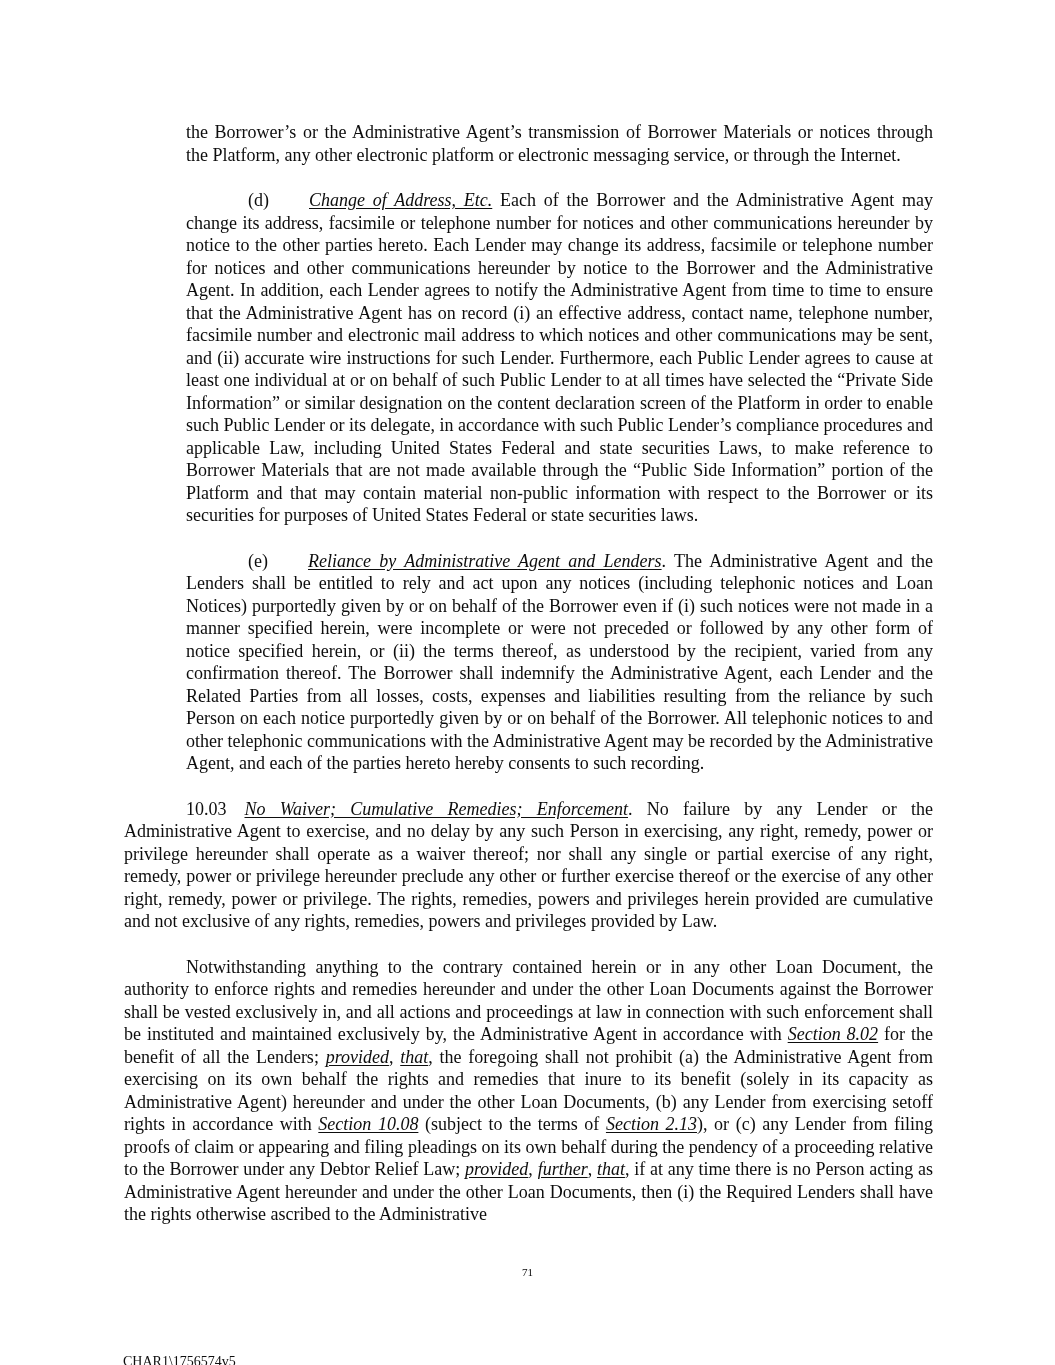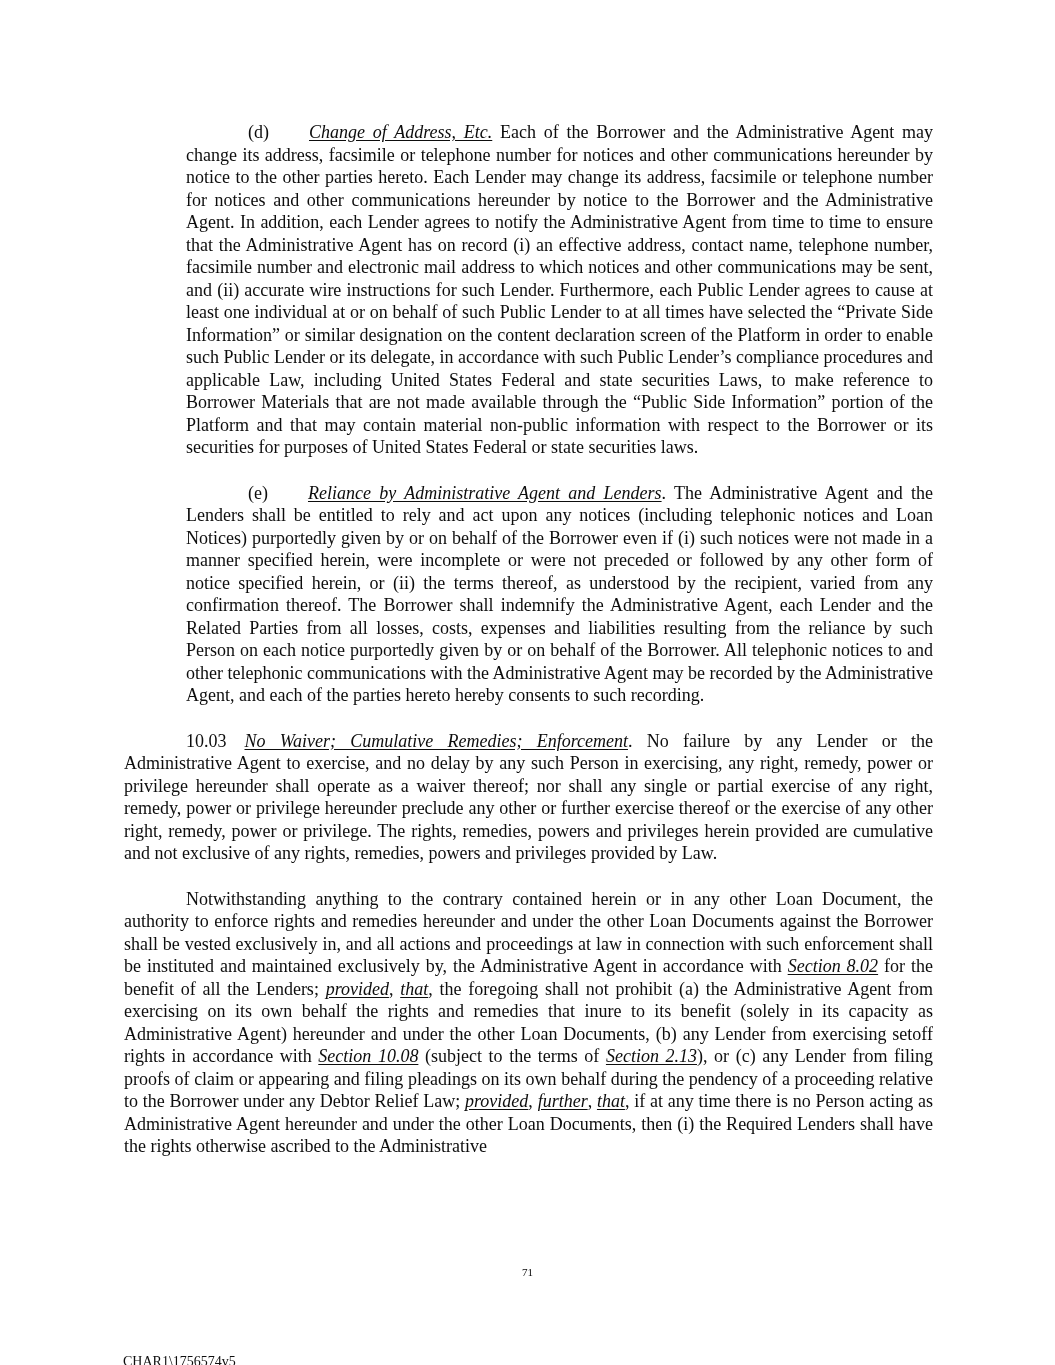--- a/index.html
+++ b/index.html
@@ -68,20 +68,21 @@
     line-height: 18px;
   }
 </style>
 </head>
 <body>
 
 <main class="page">
 
   <section class="doc-body">
 
+    <p class="p-indent"><span>the Borrower’s or the Administrative Agent’s transmission of Borrower Materials or notices through the Platform, any other electronic platform or electronic messaging service, or through the Internet.</span></p>
 
     <p class="p-indent ti"><span>(d)</span><span class="tab tab-lg"></span><span class="u">Change of Address, Etc.</span><span>  Each of the Borrower and the Administrative Agent may change its address, facsimile or telephone number for notices and other communications hereunder by notice to the other parties hereto.  Each Lender may change its address, facsimile or telephone number for notices and other communications hereunder by notice to the Borrower and the Administrative Agent.  In addition, each Lender agrees to notify the Administrative Agent from time to time to ensure that the Administrative Agent has on record (i) an effective address, contact name, telephone number, facsimile number and electronic mail address to which notices and other communications may be sent, and (ii) accurate wire instructions for such Lender.  Furthermore, each Public Lender agrees to cause at least one individual at or on behalf of such Public Lender to at all times have selected the “Private Side Information” or similar designation on the content declaration screen of the Platform in order to enable such Public Lender or its delegate, in accordance with such Public Lender’s compliance procedures and applicable Law, including United States Federal and state securities Laws, to make reference to Borrower Materials that are not made available through the “Public Side Information” portion of the Platform and that may contain material non-public information with respect to the Borrower or its securities for purposes of United States Federal or state securities laws.</span></p>
 
     <p class="p-indent ti"><span>(e)</span><span class="tab tab-lg"></span><span class="u">Reliance by Administrative Agent and Lenders</span><span>.  The Administrative Agent and the Lenders shall be entitled to rely and act upon any notices (including telephonic notices and Loan Notices) purportedly given by or on behalf of the Borrower even if (i) such notices were not made in a manner specified herein, were incomplete or were not preceded or followed by any other form of notice specified herein, or (ii) the terms thereof, as understood by the recipient, varied from any confirmation thereof.  The Borrower shall indemnify the Administrative Agent, each Lender and the Related Parties from all losses, costs, expenses and liabilities resulting from the reliance by such Person on each notice purportedly given by or on behalf of the Borrower.  All telephonic notices to and other telephonic communications with the Administrative Agent may be recorded by the Administrative Agent, and each of the parties hereto hereby consents to such recording.</span></p>
 
     <p class="ti"><span>10.03</span><span class="tab tab-sm"></span><span class="u">No Waiver; Cumulative Remedies; Enforcement</span><span>.  No failure by any Lender or the Administrative Agent to exercise, and no delay by any such Person in exercising, any right, remedy, power or privilege hereunder shall operate as a waiver thereof; nor shall any single or partial exercise of any right, remedy, power or privilege hereunder preclude any other or further exercise thereof or the exercise of any other right, remedy, power or privilege.  The rights, remedies, powers and privileges herein provided are cumulative and not exclusive of any rights, remedies, powers and privileges provided by Law.</span></p>
 
     <p class="ti"><span>Notwithstanding anything to the contrary contained herein or in any other Loan Document, the authority to enforce rights and remedies hereunder and under the other Loan Documents against the Borrower shall be vested exclusively in, and all actions and proceedings at law in connection with such enforcement shall be instituted and maintained exclusively by, the Administrative Agent in accordance with </span><span class="u">Section 8.02</span><span> for the benefit of all the Lenders; </span><span class="u">provided</span><span>, </span><span class="u">that</span><span>, the foregoing shall not prohibit (a) the Administrative Agent from exercising on its own behalf the rights and remedies that inure to its benefit (solely in its capacity as Administrative Agent) hereunder and under the other Loan Documents, (b) any Lender from exercising setoff rights in accordance with </span><span class="u">Section 10.08</span><span> (subject to the terms of </span><span class="u">Section 2.13</span><span>), or (c) any Lender from filing proofs of claim or appearing and filing pleadings on its own behalf during the pendency of a proceeding relative to the Borrower under any Debtor Relief Law; </span><span class="u">provided</span><span>, </span><span class="u">further</span><span>, </span><span class="u">that</span><span>, if at any time there is no Person acting as Administrative Agent hereunder and under the other Loan Documents, then (i) the Required Lenders shall have the rights otherwise ascribed to the Administrative</span></p>
 
   </section>

